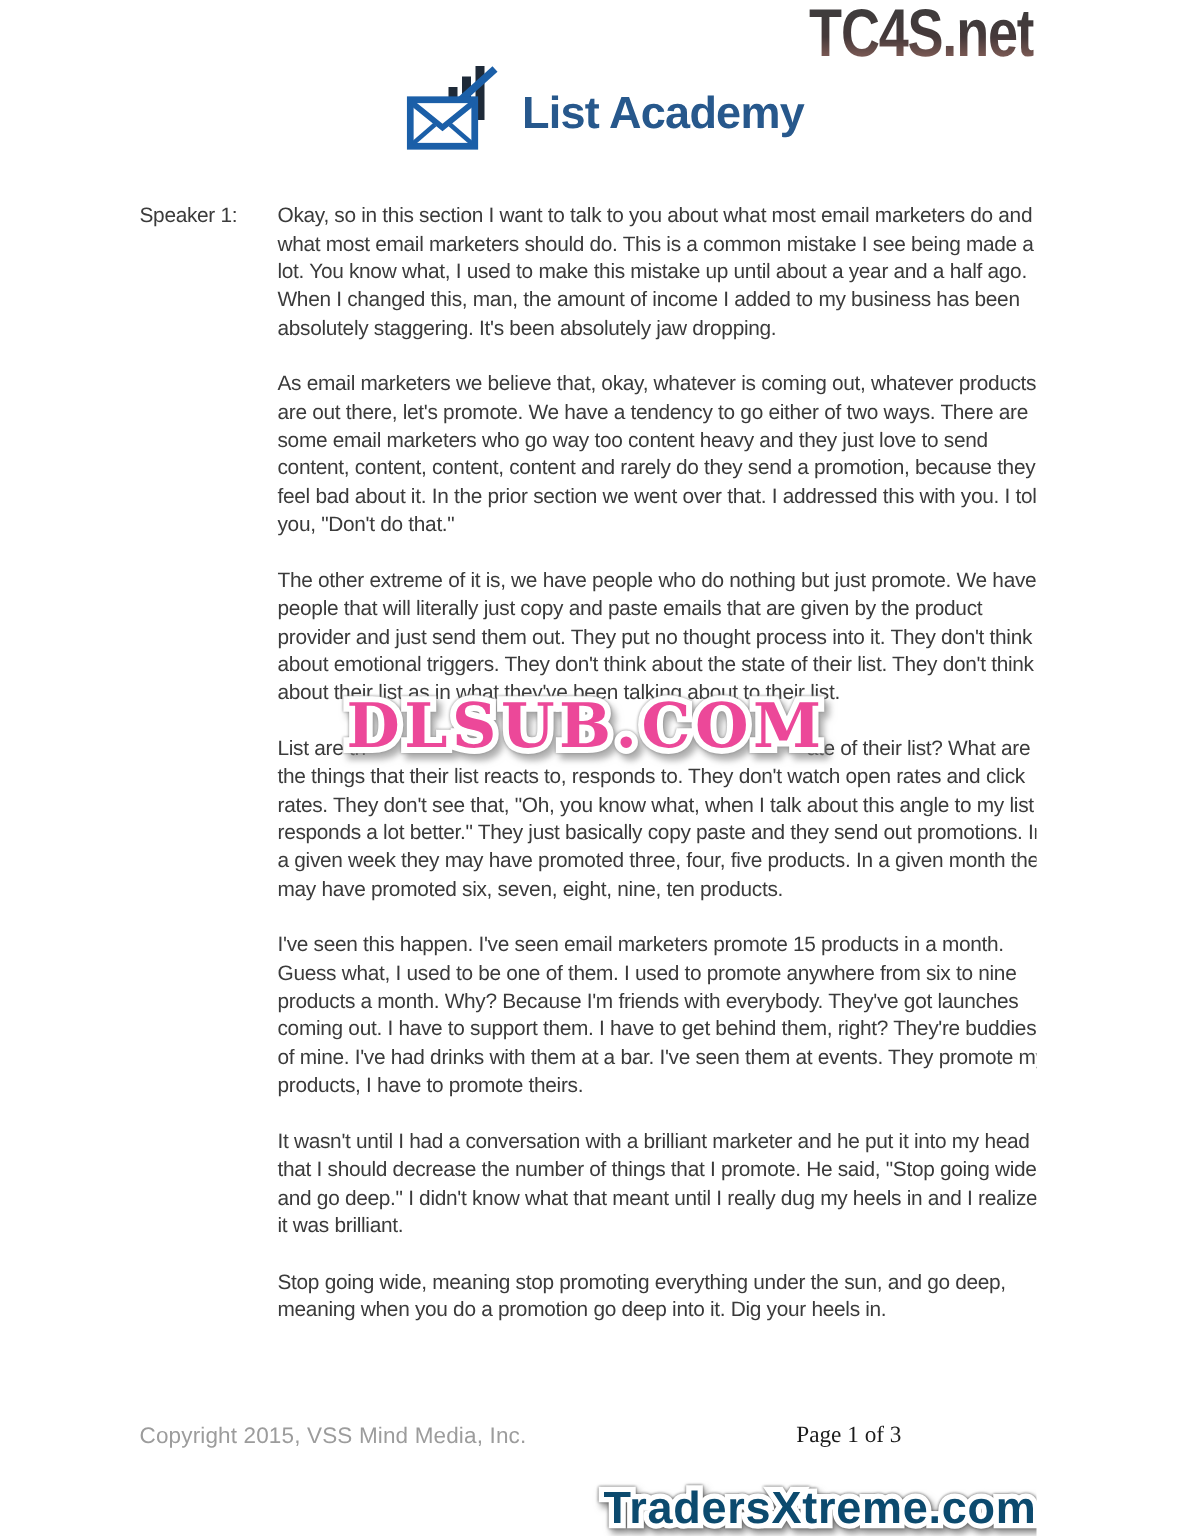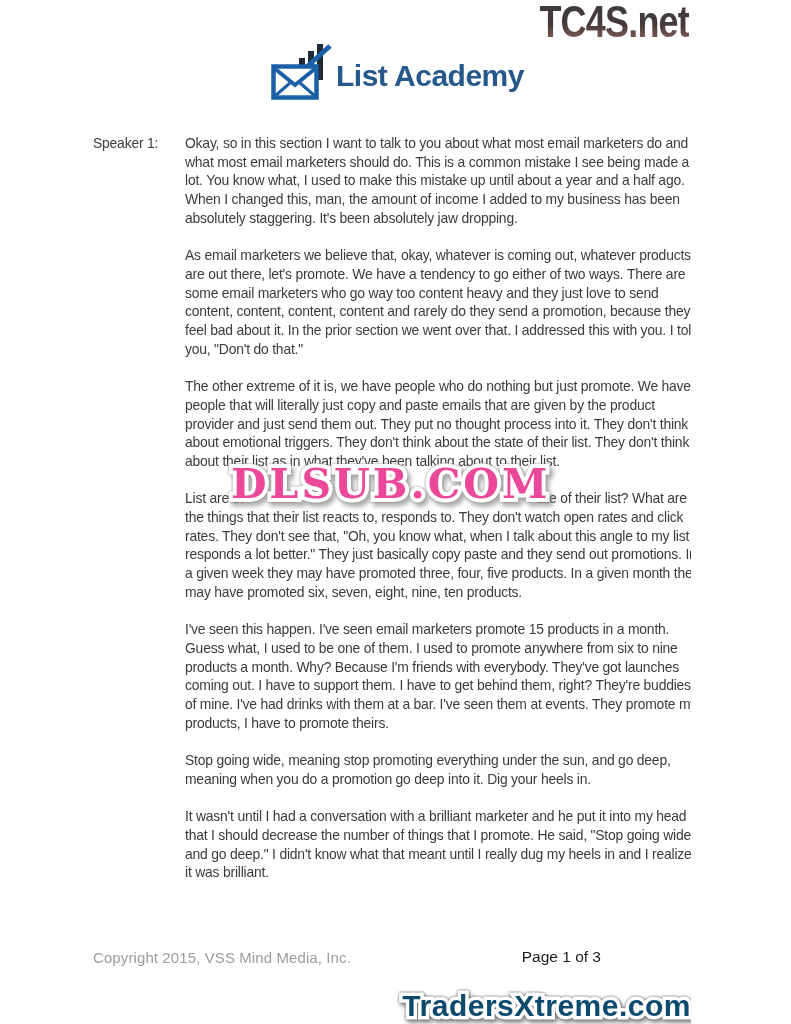--- a/index.html
+++ b/index.html
@@ -20,21 +20,21 @@
     background:linear-gradient(180deg,#3d3d3d 12%,#45393a 55%,#9b6d64 96%);
     -webkit-background-clip:text; background-clip:text;
     color:transparent;
     white-space:nowrap;
   }
 
   
   .logo { position:absolute; left:271px; top:42px; display:flex; align-items:center; }
   .logo-icon { width:62px; height:58px; flex:0 0 auto; }
   .logo-text {
-    margin-left:3px; padding-top:10px;
+    margin-left:15px; padding-top:10px;
     font-weight:bold; font-size:30px; letter-spacing:-0.5px;
     color:#27588c;
   }
 
   
   .transcript {
     position:absolute; left:93px; top:134px; width:612px;
     display:flex; align-items:flex-start;
     color:#3b3b3b;
     font-size:13.9px; line-height:18.7px; letter-spacing:-0.2px;
@@ -61,21 +61,21 @@
     position:absolute; left:0; top:0; z-index:-1;
     color:#ffffff; -webkit-text-stroke:8px #ffffff;
   }
 
   
   .footer {
     position:absolute; left:93px; right:90px; top:948px;
     display:flex; justify-content:space-between; align-items:flex-end;
   }
   .copyright { color:#9c9c9c; font-size:15px; letter-spacing:0.1px; }
-  .page-label { color:#1c1c1c; font-family:Liberation Sans, sans-serif; font-size:15.5px; }
+  .page-label { color:#1c1c1c; font-family:Liberation Serif, serif; font-size:15.5px; }
 
   
   .txc {
     position:absolute; right:0; bottom:1px;
     font:bold 30px "Liberation Sans", sans-serif;
     line-height:1.15; letter-spacing:0.5px;
     color:#0c4a6e;
     z-index:3; white-space:nowrap;
     filter:drop-shadow(0 0 1px #555) drop-shadow(2px 3px 2px rgba(70,70,70,0.6));
   }
@@ -115,22 +115,22 @@
       <p class="para">As email marketers we believe that, okay, whatever is coming out, whatever products are out there, let's promote. We have a tendency to go either of two ways. There are some email marketers who go way too content heavy and they just love to send content, content, content, content and rarely do they send a promotion, because they feel bad about it. In the prior section we went over that. I addressed this with you. I told you, "Don't do that."</p>
       <p class="para">The other extreme of it is, we have people who do nothing but just promote. We have people that will literally just copy and paste emails that are given by the product provider and just send them out. They put no thought process into it. They don't think about emotional triggers. They don't think about the state of their list. They don't think about their list as in what they've been talking about to their list.</p>
       <div class="para">
         <div class="obscured-line">
           <span>List are th</span><span class="gap-spacer"></span><span>ate of their list? What are</span>
           <span class="dlsub" data-text="DLSUB.COM">DLSUB.COM</span>
         </div>
         <div>the things that their list reacts to, responds to. They don't watch open rates and click rates. They don't see that, "Oh, you know what, when I talk about this angle to my list it responds a lot better." They just basically copy paste and they send out promotions. In a given week they may have promoted three, four, five products. In a given month they may have promoted six, seven, eight, nine, ten products.</div>
       </div>
       <p class="para">I've seen this happen. I've seen email marketers promote 15 products in a month. Guess what, I used to be one of them. I used to promote anywhere from six to nine products a month. Why? Because I'm friends with everybody. They've got launches coming out. I have to support them. I have to get behind them, right? They're buddies of mine. I've had drinks with them at a bar. I've seen them at events. They promote my products, I have to promote theirs.</p>
+      <p class="para">It wasn't until I had a conversation with a brilliant marketer and he put it into my head that I should decrease the number of things that I promote. He said, "Stop going wide and go deep." I didn't know what that meant until I really dug my heels in and I realized it was brilliant.</p>
       <p class="para">Stop going wide, meaning stop promoting everything under the sun, and go deep, meaning when you do a promotion go deep into it. Dig your heels in.</p>
-      <p class="para">It wasn't until I had a conversation with a brilliant marketer and he put it into my head that I should decrease the number of things that I promote. He said, "Stop going wide and go deep." I didn't know what that meant until I really dug my heels in and I realized it was brilliant.</p>
     </div>
   </div>
 
   <div class="footer">
     <div class="copyright">Copyright 2015, VSS Mind Media, Inc.</div>
     <div class="page-label">Page 1 of 3</div>
   </div>
 
   <div class="txc" data-text="TradersXtreme.com">TradersXtreme.com</div>
 

